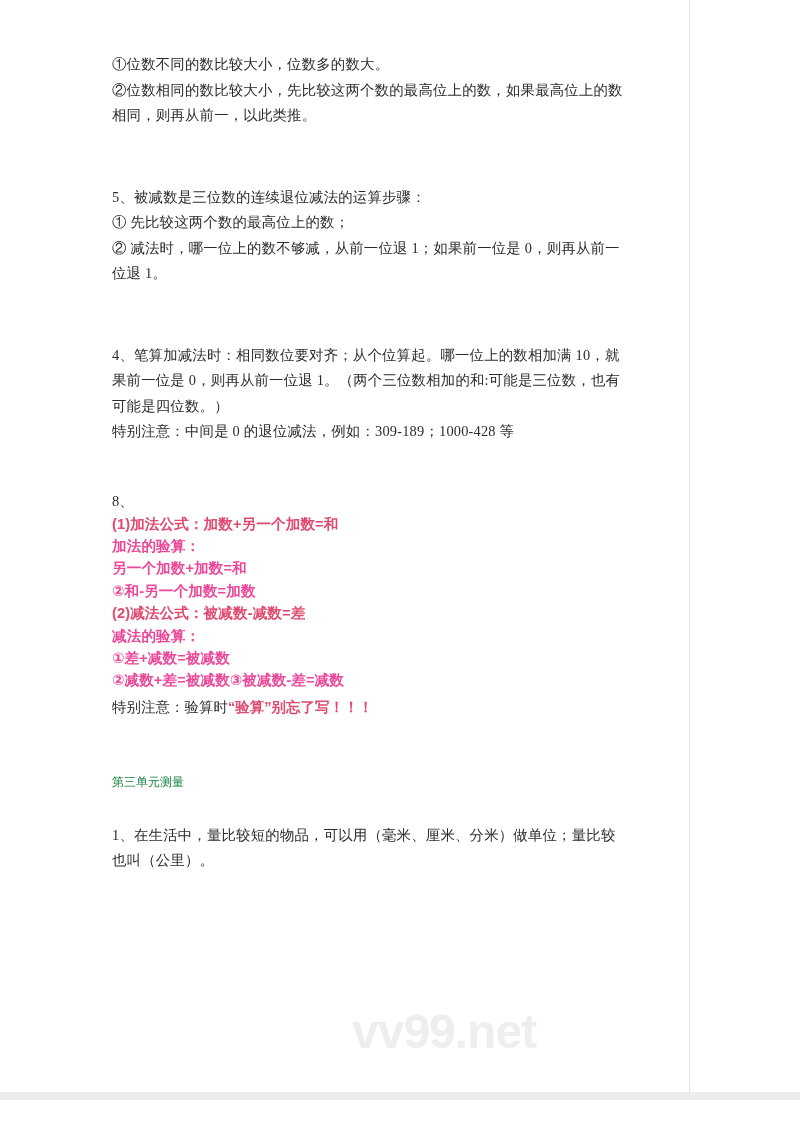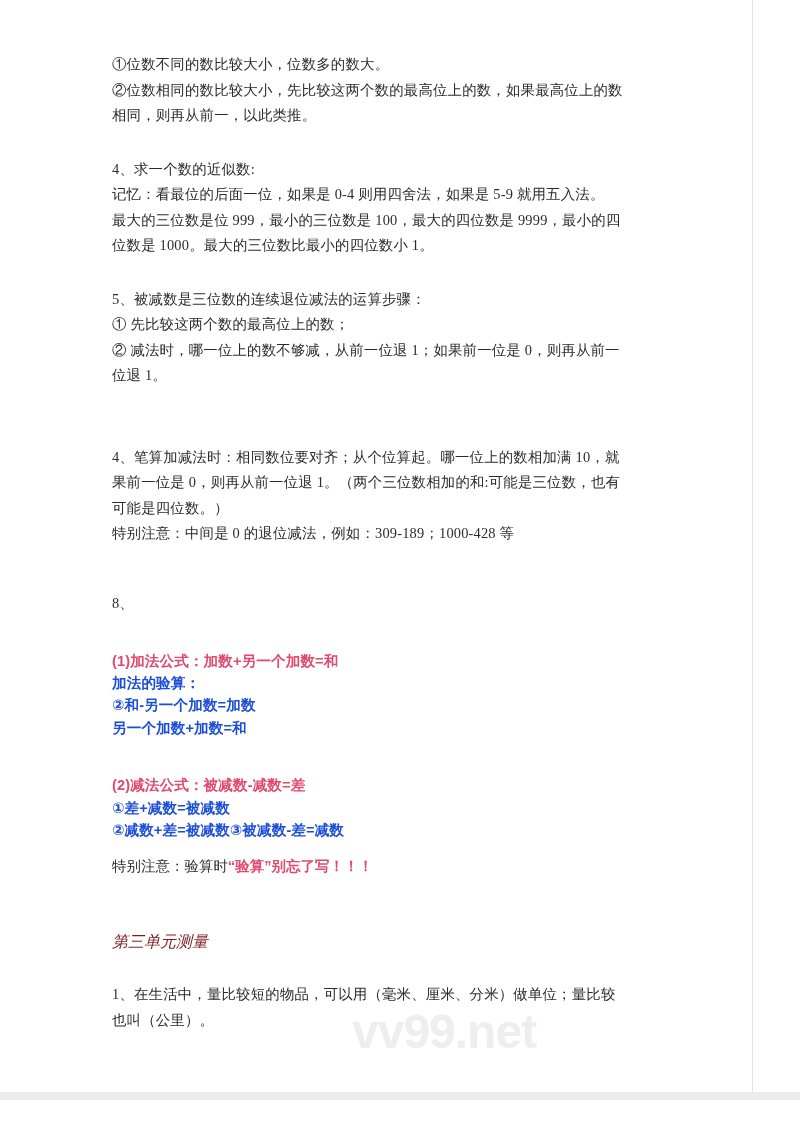--- a/index.html
+++ b/index.html
@@ -14,21 +14,21 @@
     position: relative;
     overflow: hidden;
     font-family: "Liberation Serif", "DejaVu Serif", serif;
   }
 
   
   .page-sheet {
     position: absolute;
     left: 0;
     top: 0;
-    width: 753px;
+    width: 690px;
     height: 1092px;
     background: #ffffff;
     border-right: 1px solid #e3e3e3;
     box-sizing: border-box;
   }
   .page-bottom-edge {
     position: absolute;
     left: 0;
     top: 1092px;
     width: 800px;
@@ -75,42 +75,41 @@
     letter-spacing: 0.1px;
   }
   .formula-block .num-label {
     color: #2b2b2b;
     font-family: "Liberation Serif", "DejaVu Serif", serif;
     font-weight: normal;
     font-size: 14.4px;
     line-height: 24px;
     display: block;
   }
-  .line-red { color: #e04a6e; display: block; margin-top: 35px; }
-  .line-blue { color: #1d4ed8; display: block; }
+  .line-red { color: #e04a6e; display: block; }
+  .line-blue { color: #ec4899; display: block; }
   .note-line {
     display: block;
     color: #2b2b2b;
     font-family: "Liberation Serif", "DejaVu Serif", serif;
     font-weight: normal;
     font-size: 14.4px;
     line-height: 26px;
-    margin-top: 12px;
+    margin-top: 2px;
   }
   .note-line .hl {
     color: #e04a6e;
     font-family: "Liberation Sans", "DejaVu Sans", sans-serif;
     font-weight: bold;
   }
 
   .section-heading {
-    color: #7f1d1d;
-    font-size: 16px;
+    color: #15803d;
+    font-size: 12px;
     line-height: 25px;
-    font-style: italic;
   }
 
   
   .watermark {
     position: absolute;
     left: 352px;
     top: 1004px;
     font-family: "Liberation Sans", "DejaVu Sans", sans-serif;
     font-size: 48px;
     font-weight: bold;
@@ -127,26 +126,20 @@
   <div class="doc-body">
 
     <div class="para">
       <span class="ln">①位数不同的数比较大小，位数多的数大。</span>
       <span class="ln">②位数相同的数比较大小，先比较这两个数的最高位上的数，如果最高位上的数</span>
       <span class="ln">相同，则再从前一，以此类推。</span>
     </div>
 
     <div class="gap-md"></div>
 
-    <div class="para">
-      <span class="ln">4、求一个数的近似数:</span>
-      <span class="ln">记忆：看最位的后面一位，如果是 0-4 则用四舍法，如果是 5-9 就用五入法。</span>
-      <span class="ln">最大的三位数是位 999，最小的三位数是 100，最大的四位数是 9999，最小的四</span>
-      <span class="ln">位数是 1000。最大的三位数比最小的四位数小 1。</span>
-    </div>
 
     <div class="gap-md"></div>
 
     <div class="para">
       <span class="ln">5、被减数是三位数的连续退位减法的运算步骤：</span>
       <span class="ln">① 先比较这两个数的最高位上的数；</span>
       <span class="ln">② 减法时，哪一位上的数不够减，从前一位退 1；如果前一位是 0，则再从前一</span>
       <span class="ln">位退 1。</span>
     </div>
 
@@ -161,23 +154,24 @@
       <span class="ln">可能是四位数。）</span>
       <span class="ln">特别注意：中间是 0 的退位减法，例如：309-189；1000-428 等</span>
     </div>
 
     <div class="gap-lg"></div>
 
     <div class="formula-block">
       <span class="num-label">8、</span>
       <span class="line-red">(1)加法公式：加数+另一个加数=和</span>
       <span class="line-blue">加法的验算：</span>
+      <span class="line-blue">另一个加数+加数=和</span>
       <span class="line-blue">②和-另一个加数=加数</span>
-      <span class="line-blue">另一个加数+加数=和</span>
       <span class="line-red">(2)减法公式：被减数-减数=差</span>
+      <span class="line-blue">减法的验算：</span>
       <span class="line-blue">①差+减数=被减数</span>
       <span class="line-blue">②减数+差=被减数③被减数-差=减数</span>
       <span class="note-line"><span>特别注意：验算时</span><span class="hl">“验算”别忘了写！！！</span></span>
     </div>
 
     <div class="gap-xl"></div>
 
     <div class="section-heading">第三单元测量</div>
 
     <div class="gap-md"></div>

